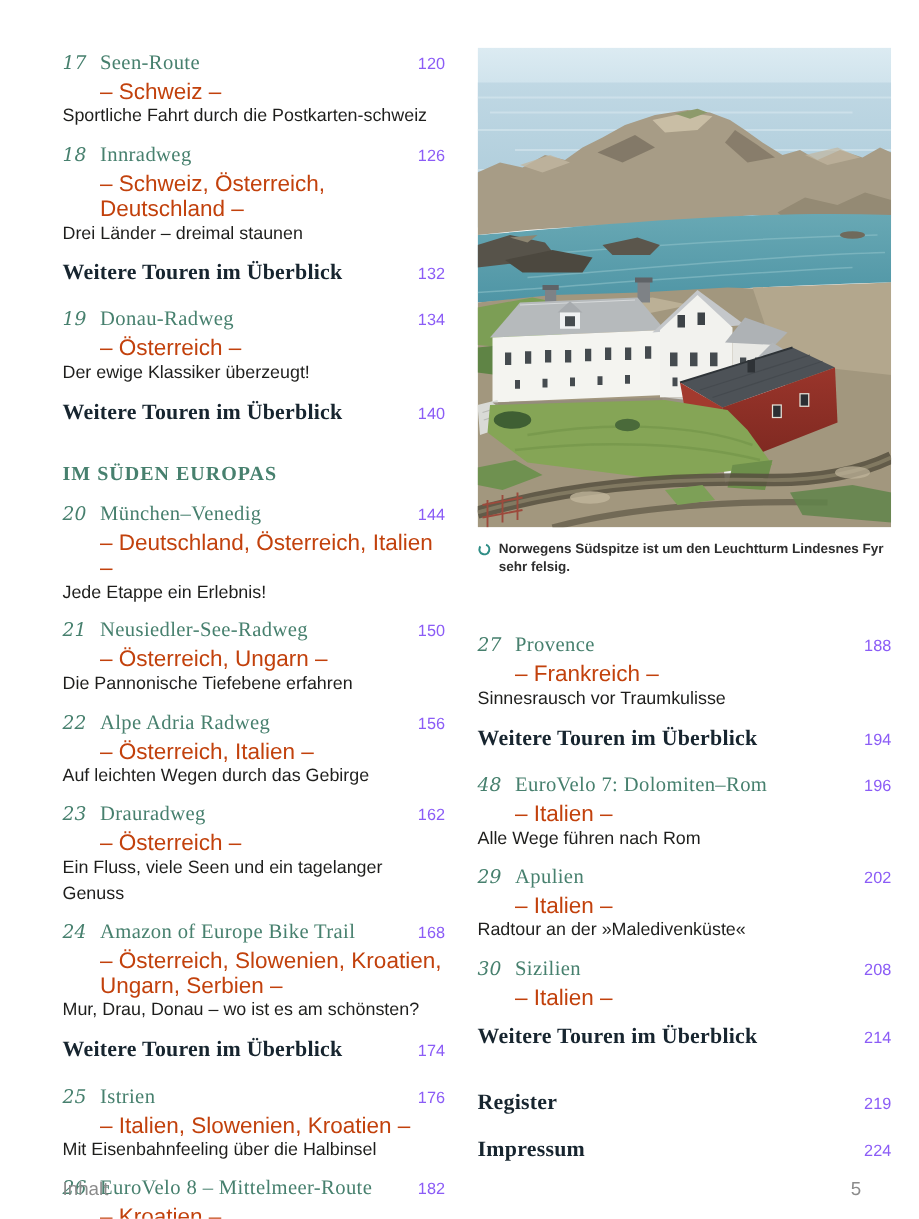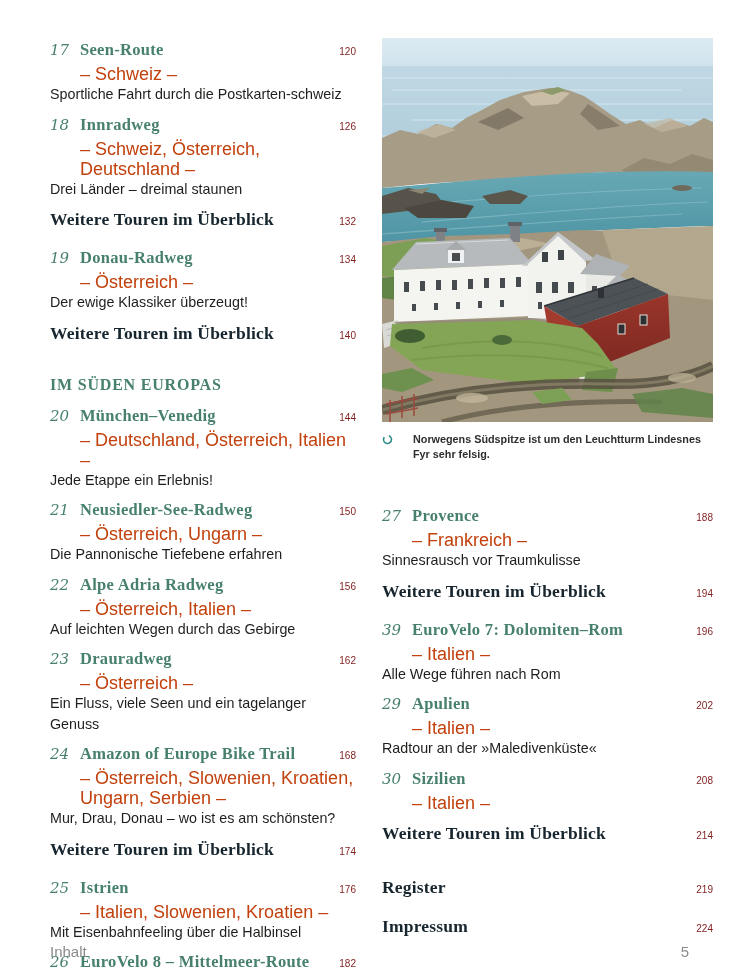--- a/index.html
+++ b/index.html
@@ -8,41 +8,41 @@
   .page{position:absolute;inset:0;background:#fff;}
   .columns{display:flex;padding:38px 0 0 50px;gap:26px;}
   .col-left{width:306px;flex:none;}
   .col-right{width:331px;flex:none;}
 
   
   .entry{margin-bottom:8px;}
   .entry-head{display:flex;align-items:baseline;line-height:24px;justify-content:center;}
   .entry-num{flex:none;width:30px;font-family:"DejaVu Serif",serif;font-style:italic;
              font-size:15px;color:#47806e;}
-  .entry-title{flex:1;font-family:"Liberation Serif",serif;font-weight:bold;
+  .entry-title{flex:1;font-family:"Liberation Serif",serif;font-weight:normal;
                font-size:16.5px;letter-spacing:.3px;color:#47806e;white-space:nowrap;}
-  .page-num{flex:none;min-width:32px;text-align:right;font-size:10px;color:#7f1d1d;}
+  .page-num{flex:none;min-width:32px;text-align:right;font-size:13px;color:#8b5cf6;}
   .entry-sub{margin-left:30px;font-size:18px;line-height:20px;color:#c2410c;}
   .entry-desc{font-size:14.3px;line-height:20.5px;color:#1e1e1c;}
 
   
   .overview-row{display:flex;align-items:baseline;line-height:24px;
                 font-family:"Liberation Serif",serif;font-weight:bold;font-size:17.5px;
                 color:#17252f;margin:5px 0 12px;}
   .ov-title{flex:1;letter-spacing:.2px;}
   .overview-row .page-num{font-family:"Liberation Sans",sans-serif;font-weight:normal;}
   .gap-before{margin-top:27px;}
 
   .section-header{font-family:"Liberation Serif",serif;font-weight:bold;font-size:16px;
                   letter-spacing:.8px;color:#47806e;margin:28px 0 10px;}
 
   
   .photo{margin:0;width:331px;height:384px;overflow:hidden;}
   .photo svg{display:block;}
-  .caption{display:flex;gap:20px;margin:10px 0 0 0;font-size:10.8px;line-height:15px;
+  .caption{display:flex;gap:6px;margin:10px 0 0 0;font-size:10.8px;line-height:15px;
            font-weight:bold;color:#2e2e2e;}
   .cap-icon{flex:none;margin-top:2px;}
   #col-right-items{margin-top:42px;}
 
   .footer{position:absolute;left:50px;right:46px;bottom:15px;display:flex;
           justify-content:space-between;font-size:15px;color:#8b8b8b;}
 </style>
 </head>
 <body>
 
@@ -327,21 +327,21 @@
             </div>
             <div class="entry-sub">– Frankreich –</div>
             <div class="entry-desc">Sinnesrausch vor Traumkulisse</div>
           </div>
           <div class="overview-row">
             <div class="ov-title">Weitere Touren im Überblick</div>
             <div class="page-num">194</div>
           </div>
           <div class="entry">
             <div class="entry-head">
-              <div class="entry-num">39</div>
+              <div class="entry-num">48</div>
               <div class="entry-title">EuroVelo 7: Dolomiten–Rom</div>
               <div class="page-num">196</div>
             </div>
             <div class="entry-sub">– Italien –</div>
             <div class="entry-desc">Alle Wege führen nach Rom</div>
           </div>
           <div class="entry">
             <div class="entry-head">
               <div class="entry-num">29</div>
               <div class="entry-title">Apulien</div>

